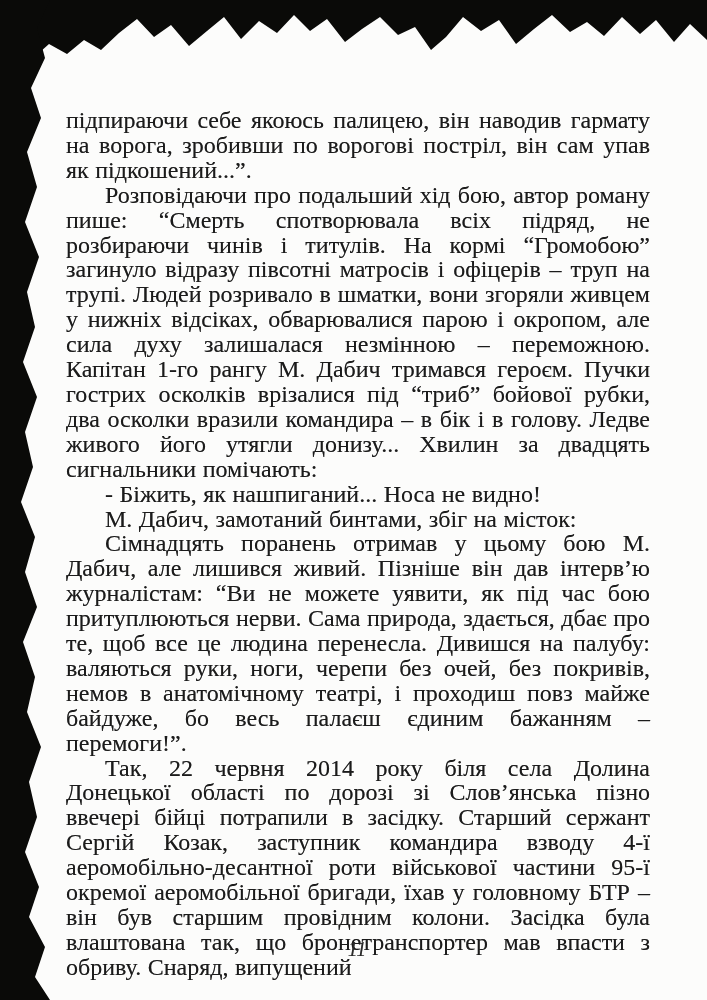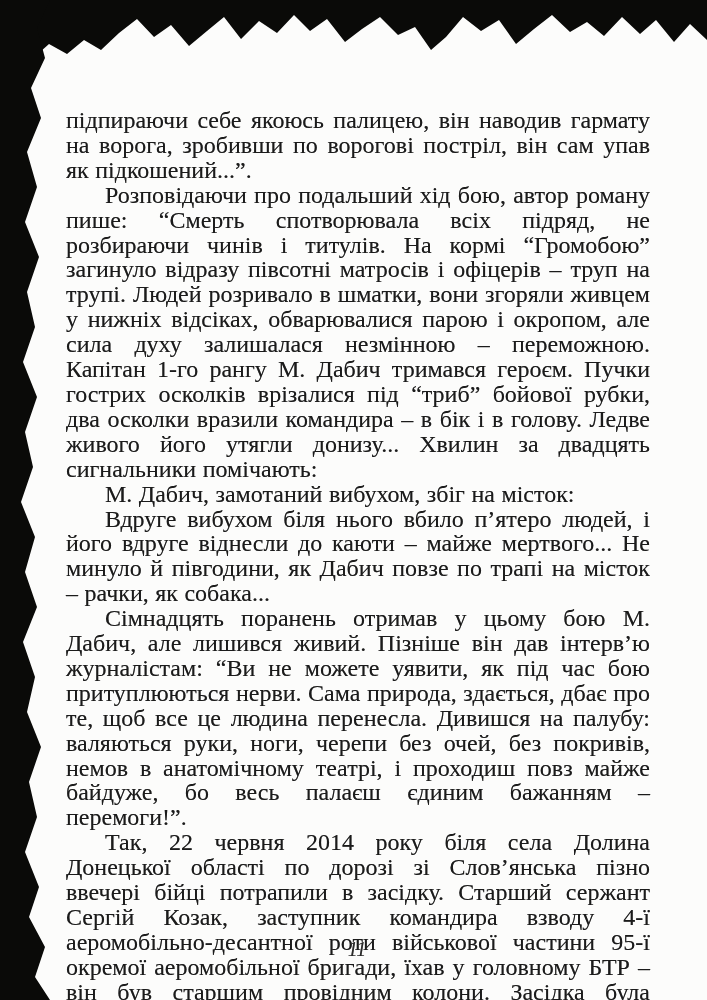--- a/index.html
+++ b/index.html
@@ -34,22 +34,22 @@
   }
 </style>
 </head>
 <body>
 
 <div class="page">
 
   <main class="text-block">
       <p class="continuation">підпираючи себе якоюсь палицею, він наводив гармату на ворога, зробивши по ворогові постріл, він сам упав як підкошений...”.</p>
       <p class="indent">Розповідаючи про подальший хід бою, автор роману пише: “Смерть спотворювала всіх підряд, не розбираючи чинів і титулів. На кормі “Громобою” загинуло відразу півсотні матросів і офіцерів – труп на трупі. Людей розривало в шматки, вони згоряли живцем у нижніх відсіках, обварювалися парою і окропом, але сила духу залишалася незмінною – переможною. Капітан 1-го рангу М. Дабич тримався героєм. Пучки гострих осколків врізалися під “триб” бойової рубки, два осколки вразили командира – в бік і в голову. Ледве живого його утягли донизу... Хвилин за двадцять сигнальники помічають:</p>
-      <p class="indent">М. Дабич, замотаний вибухом, збіг на місток:</p>
-      <p class="indent">Вдруге вибухом біля нього вбило п’ятеро людей, і його вдруге віднесли до каюти – майже мертвого... Не минуло й півгодини, як Дабич повзе по трапі на місток – рачки, як собака...</p>
+      <p class="indent">- Біжить, як нашпиганий... Носа не видно!</p>
+      <p class="indent">М. Дабич, замотаний бинтами, збіг на місток:</p>
       <p class="indent">Сімнадцять поранень отримав у цьому бою М. Дабич, але лишився живий. Пізніше він дав інтерв’ю журналістам: “Ви не можете уявити, як під час бою притуплюються нерви. Сама природа, здається, дбає про те, щоб все це людина перенесла. Дивишся на палубу: валяються руки, ноги, черепи без очей, без покривів, немов в анатомічному театрі, і проходиш повз майже байдуже, бо весь палаєш єдиним бажанням – перемоги!”.</p>
       <p class="indent">Так, 22 червня 2014 року біля села Долина Донецької області по дорозі зі Слов’янська пізно ввечері бійці потрапили в засідку. Старший сержант Сергій Козак, заступник командира взводу 4-ї аеромобільно-десантної роти військової частини 95-ї окремої аеромобільної бригади, їхав у головному БТР – він був старшим провідним колони. Засідка була влаштована так, що бронетранспортер мав впасти з обриву. Снаряд, випущений</p>
     </main>
 
   <div class="page-number">11</div>
 
   <svg class="scan-border" width="707" height="1000" viewBox="0 0 707 1000" aria-hidden="true">
     <polygon points="0,0 707,0 707,40 690,24 674,42 656,20 640,34 622,17 604,36 587,22 570,32 552,15 534,29 516,44 499,20 481,31 463,17 446,37 431,50 415,27 398,35 380,17 362,29 345,42 327,19 310,31 294,15 277,33 259,21 241,39 224,17 207,31 189,46 171,25 154,37 137,19 119,33 101,50 84,40 67,54 49,44 31,60 14,50 0,66" fill="#0a0a08"></polygon>
     <polygon points="0,0 50,0 37,28 45,58 31,88 41,118 27,152 37,187 25,222 39,257 27,292 35,327 23,362 37,397 25,432 33,467 21,502 35,537 25,572 37,607 23,642 35,677 27,712 41,747 29,782 37,817 25,852 39,887 29,917 45,947 35,977 50,1000 0,1000" fill="#0a0a08"></polygon>
   </svg>

